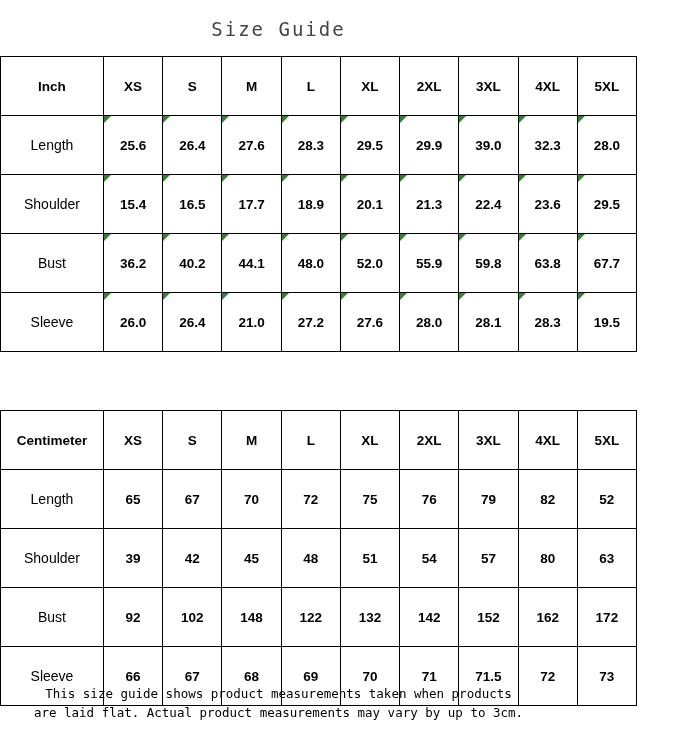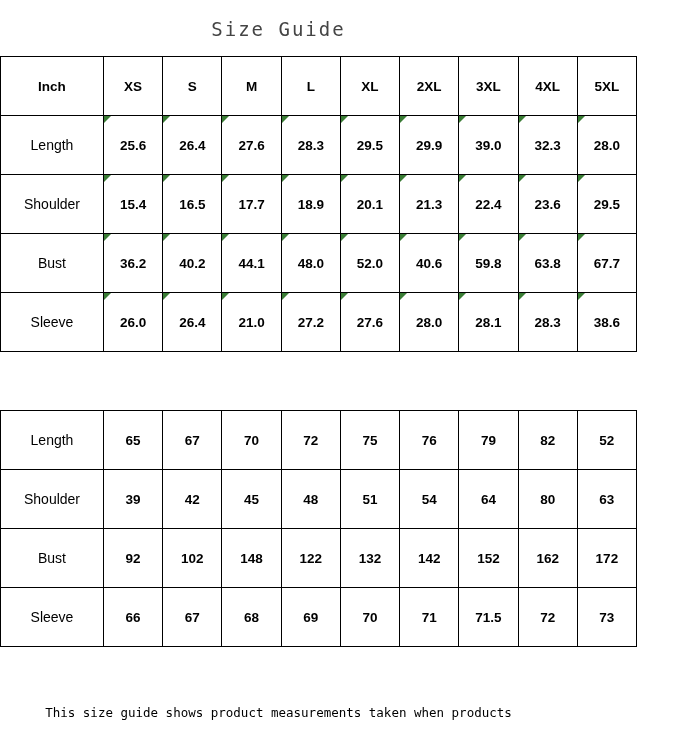--- a/index.html
+++ b/index.html
@@ -133,65 +133,77 @@
           <td class="val tri">23.6</td>
           <td class="val tri">29.5</td>
         </tr>
         <tr>
           <td class="rowhead">Bust</td>
           <td class="val tri">36.2</td>
           <td class="val tri">40.2</td>
           <td class="val tri">44.1</td>
           <td class="val tri">48.0</td>
           <td class="val tri">52.0</td>
-          <td class="val tri">40.6</td>
+          <td class="val tri">55.9</td>
           <td class="val tri">59.8</td>
           <td class="val tri">63.8</td>
           <td class="val tri">67.7</td>
         </tr>
         <tr>
           <td class="rowhead">Sleeve</td>
           <td class="val tri">26.0</td>
           <td class="val tri">26.4</td>
           <td class="val tri">21.0</td>
           <td class="val tri">27.2</td>
           <td class="val tri">27.6</td>
           <td class="val tri">28.0</td>
           <td class="val tri">28.1</td>
           <td class="val tri">28.3</td>
-          <td class="val tri">38.6</td>
+          <td class="val tri">19.5</td>
         </tr>
       </tbody>
   </table>
 
   <div class="spacer"></div>
 
   <table class="size-table">
     <tbody>
+        <tr>
+          <td class="rowhead colhead">Centimeter</td>
+          <td class="colhead">XS</td>
+          <td class="colhead">S</td>
+          <td class="colhead">M</td>
+          <td class="colhead">L</td>
+          <td class="colhead">XL</td>
+          <td class="colhead">2XL</td>
+          <td class="colhead">3XL</td>
+          <td class="colhead">4XL</td>
+          <td class="colhead">5XL</td>
+        </tr>
         <tr>
           <td class="rowhead">Length</td>
           <td class="val">65</td>
           <td class="val">67</td>
           <td class="val">70</td>
           <td class="val">72</td>
           <td class="val">75</td>
           <td class="val">76</td>
           <td class="val">79</td>
           <td class="val">82</td>
           <td class="val">52</td>
         </tr>
         <tr>
           <td class="rowhead">Shoulder</td>
           <td class="val">39</td>
           <td class="val">42</td>
           <td class="val">45</td>
           <td class="val">48</td>
           <td class="val">51</td>
           <td class="val">54</td>
-          <td class="val">64</td>
+          <td class="val">57</td>
           <td class="val">80</td>
           <td class="val">63</td>
         </tr>
         <tr>
           <td class="rowhead">Bust</td>
           <td class="val">92</td>
           <td class="val">102</td>
           <td class="val">148</td>
           <td class="val">122</td>
           <td class="val">132</td>
@@ -210,15 +222,16 @@
           <td class="val">71</td>
           <td class="val">71.5</td>
           <td class="val">72</td>
           <td class="val">73</td>
         </tr>
       </tbody>
   </table>
 
   <div class="footer">
     <div>This size guide shows product measurements taken when products</div>
+    <div>are laid flat. Actual product measurements may vary by up to 3cm.</div>
   </div>
 
 </div>
 
 </body></html>

